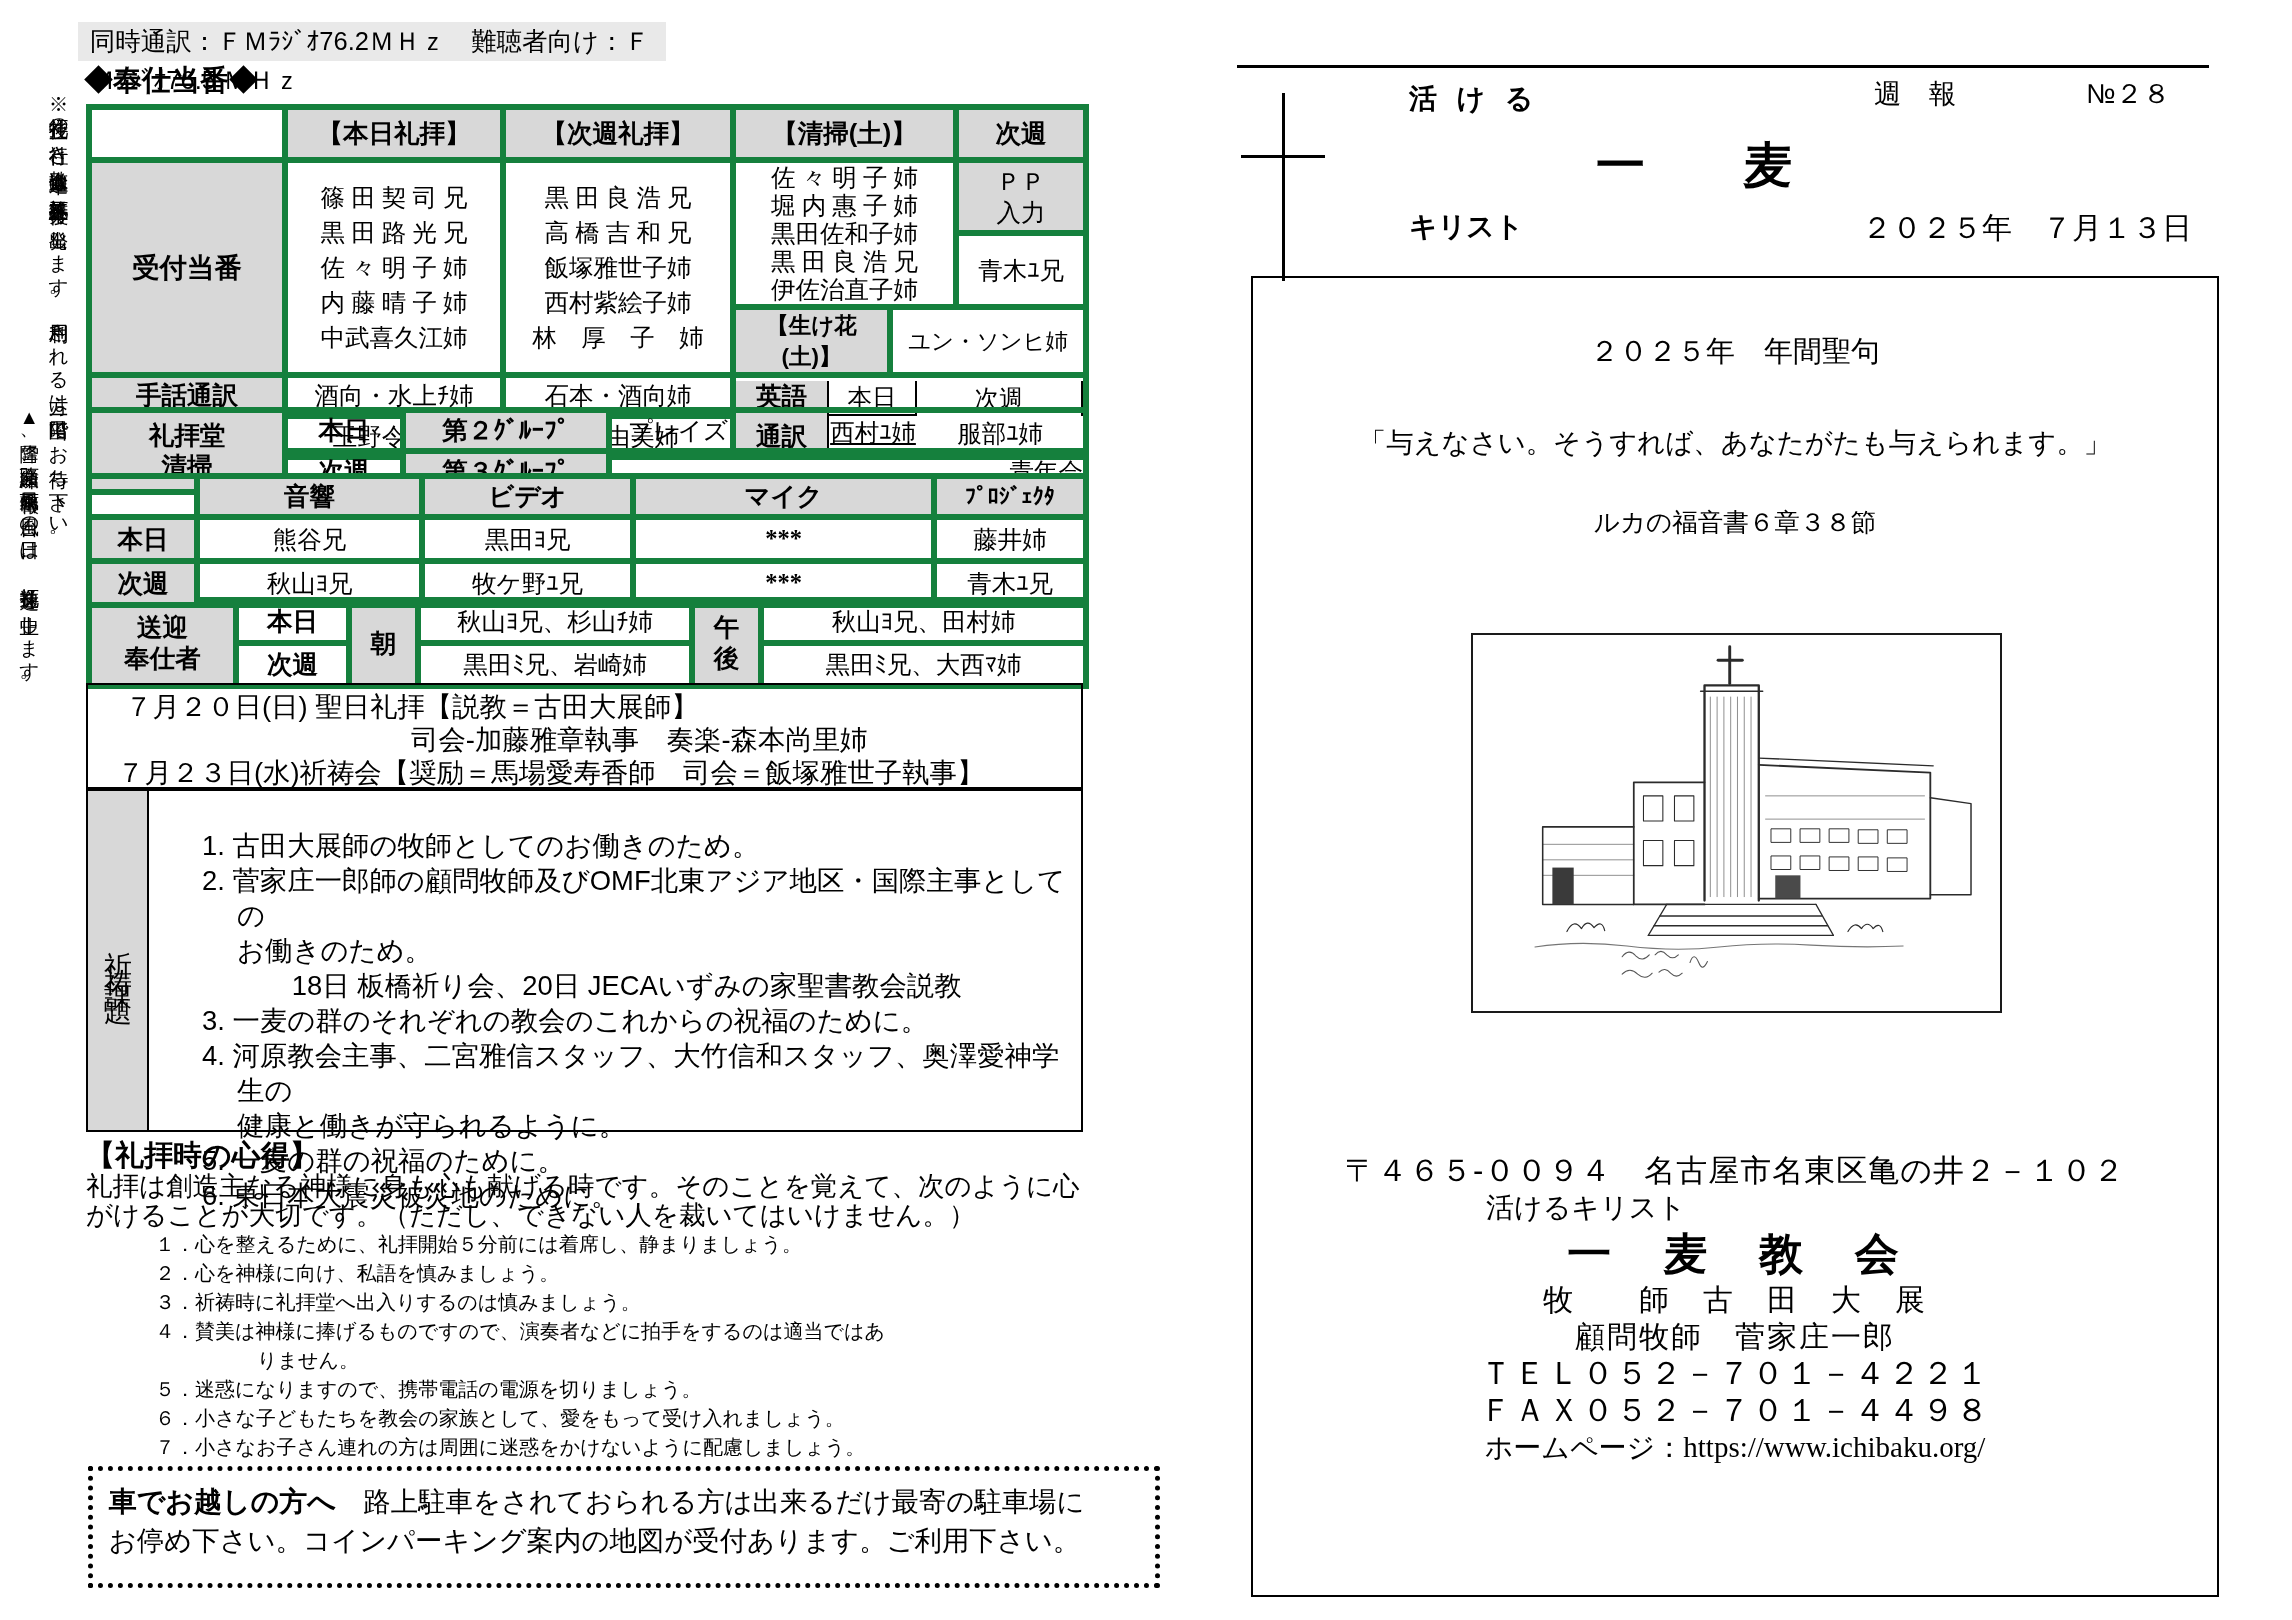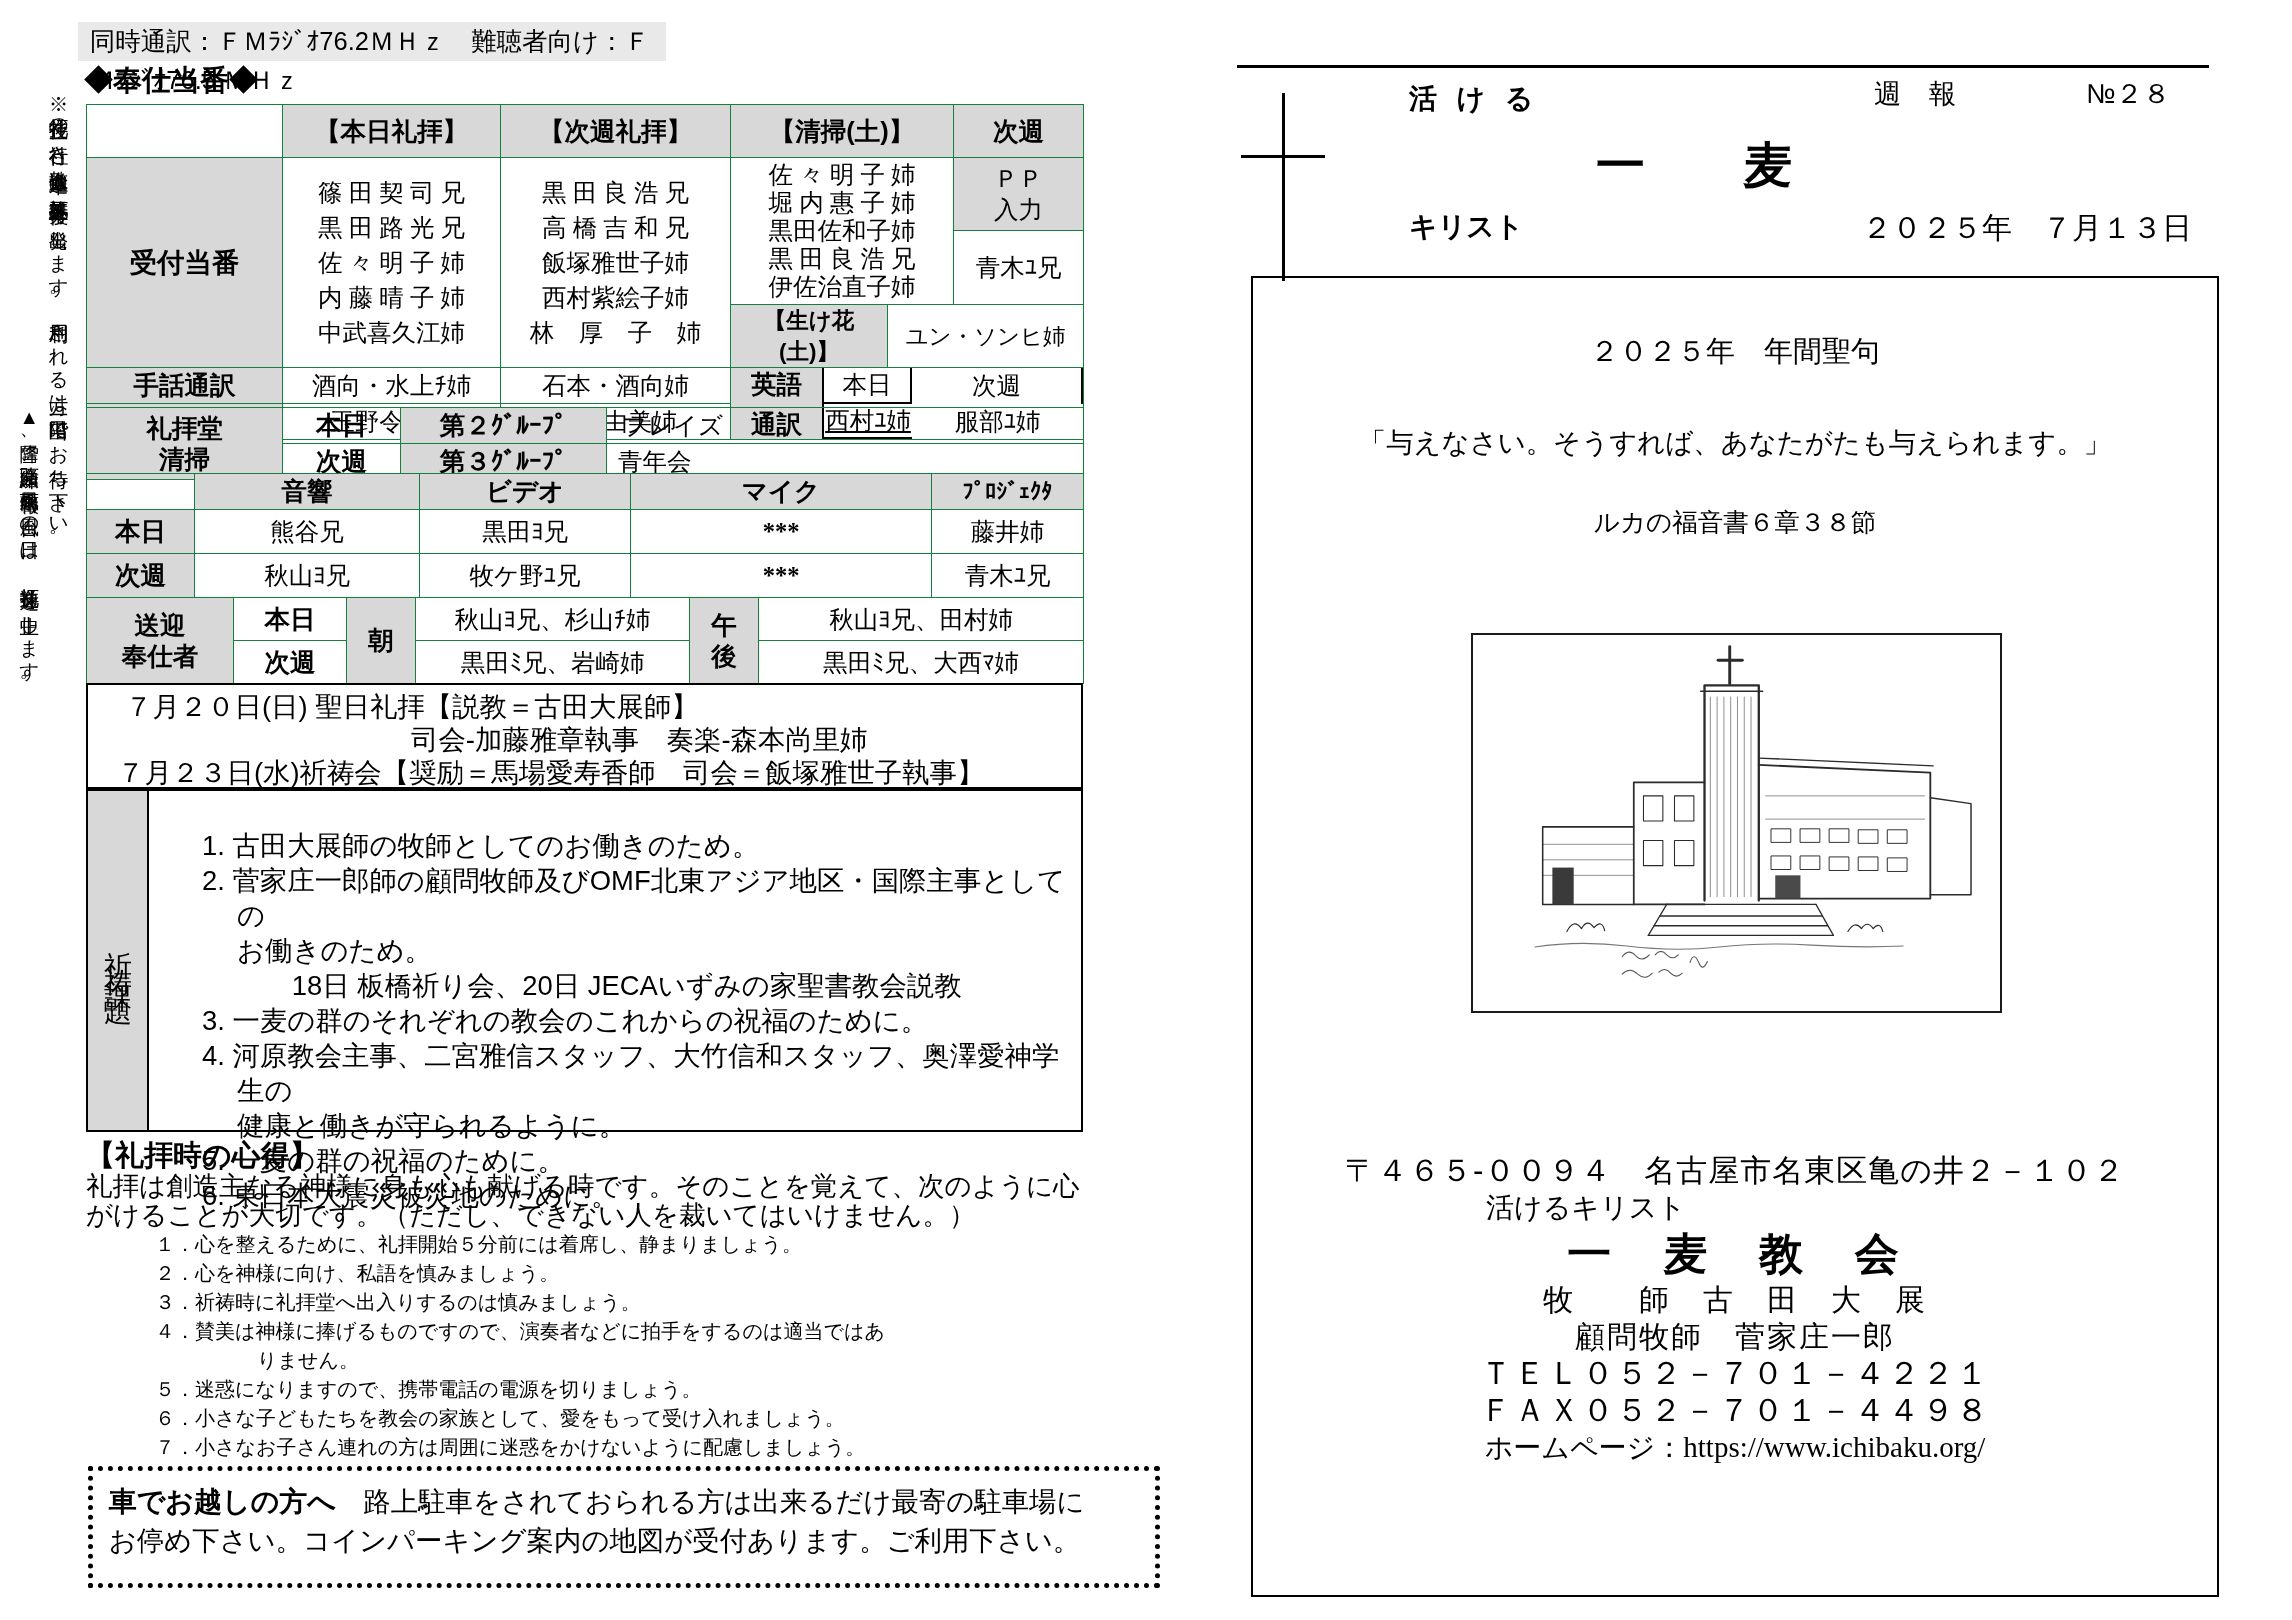--- a/index.html
+++ b/index.html
@@ -22,21 +22,21 @@
   #vnote1{ left:45px; top:82px; height:990px; }
   #vnote2{ left:15.7px; top:407px; height:647px; }
 
   #fm-banner{
     left:78px; top:21.6px; width:588px; height:39px; background:#e9e9e9;
     font-size:25.5px; line-height:39px; padding-left:11.8px;
   }
   #duty-title{ left:84px; top:61px; font-size:29px; font-weight:bold; }
 
   table.t{ border-collapse:collapse; table-layout:fixed; }
-  table.t td{ border:1px solid #15803d; padding:0; vertical-align:middle; overflow:hidden; }
+  table.t td{ border:6px solid #15803d; padding:0; vertical-align:middle; overflow:hidden; }
   .hdr{ font-size:25.5px; font-weight:bold; }
   .names{ font-family:"Liberation Serif", serif; font-size:24.5px; text-align:center; white-space:pre-line; }
   .lh36{ line-height:35px; }
   .lh29{ line-height:28px; }
   .cell-s{ font-family:"Liberation Serif", serif; font-size:24.5px; text-align:center; }
 
   #t1{ left:86px; top:104px; width:997px; }
   #t-chapel{ left:86px; top:407px; width:997px; }
   #t-tech{ left:86px; top:473px; width:997px; }
   #t-trans{ left:86px; top:597px; width:997px; }
@@ -201,21 +201,21 @@
         <tr style="height:33px">
       <td rowspan="2" class="gray hdr c pre" style="line-height:31px">礼拝堂
 清掃</td>
       <td class="hdr c">本日</td>
       <td class="gray hdr c">第２ｸﾞﾙｰﾌﾟ</td>
       <td class="cell-s" style="text-align:left; padding-left:15.7px">プレイズ</td>
     </tr>
     <tr style="height:33px">
       <td class="hdr c">次週</td>
       <td class="gray hdr c">第３ｸﾞﾙｰﾌﾟ</td>
-      <td class="cell-s" style="text-align:left; padding-left:11px">青年会</td>
+      <td class="cell-s" style="text-align:right; padding-left:11px">青年会</td>
     </tr>
   </tbody>
     </table>
 
   <table class="abs t" id="t-trans">
     <colgroup>
         <col style="width:147px">
         <col style="width:113px">
         <col style="width:69px">
         <col style="width:274px">

